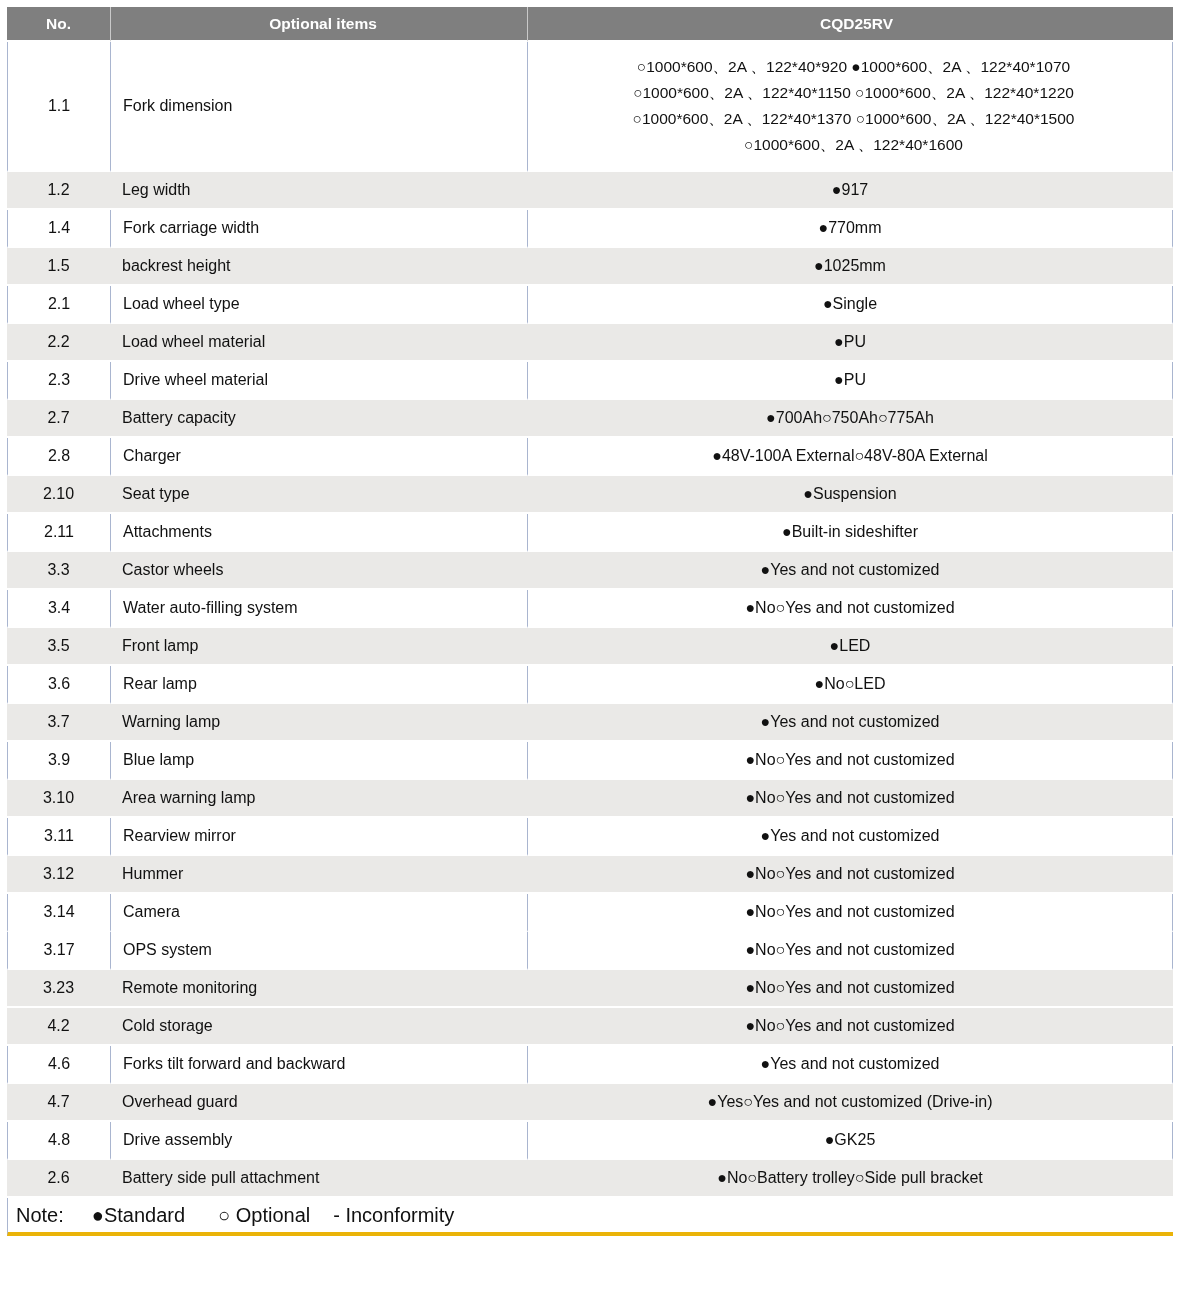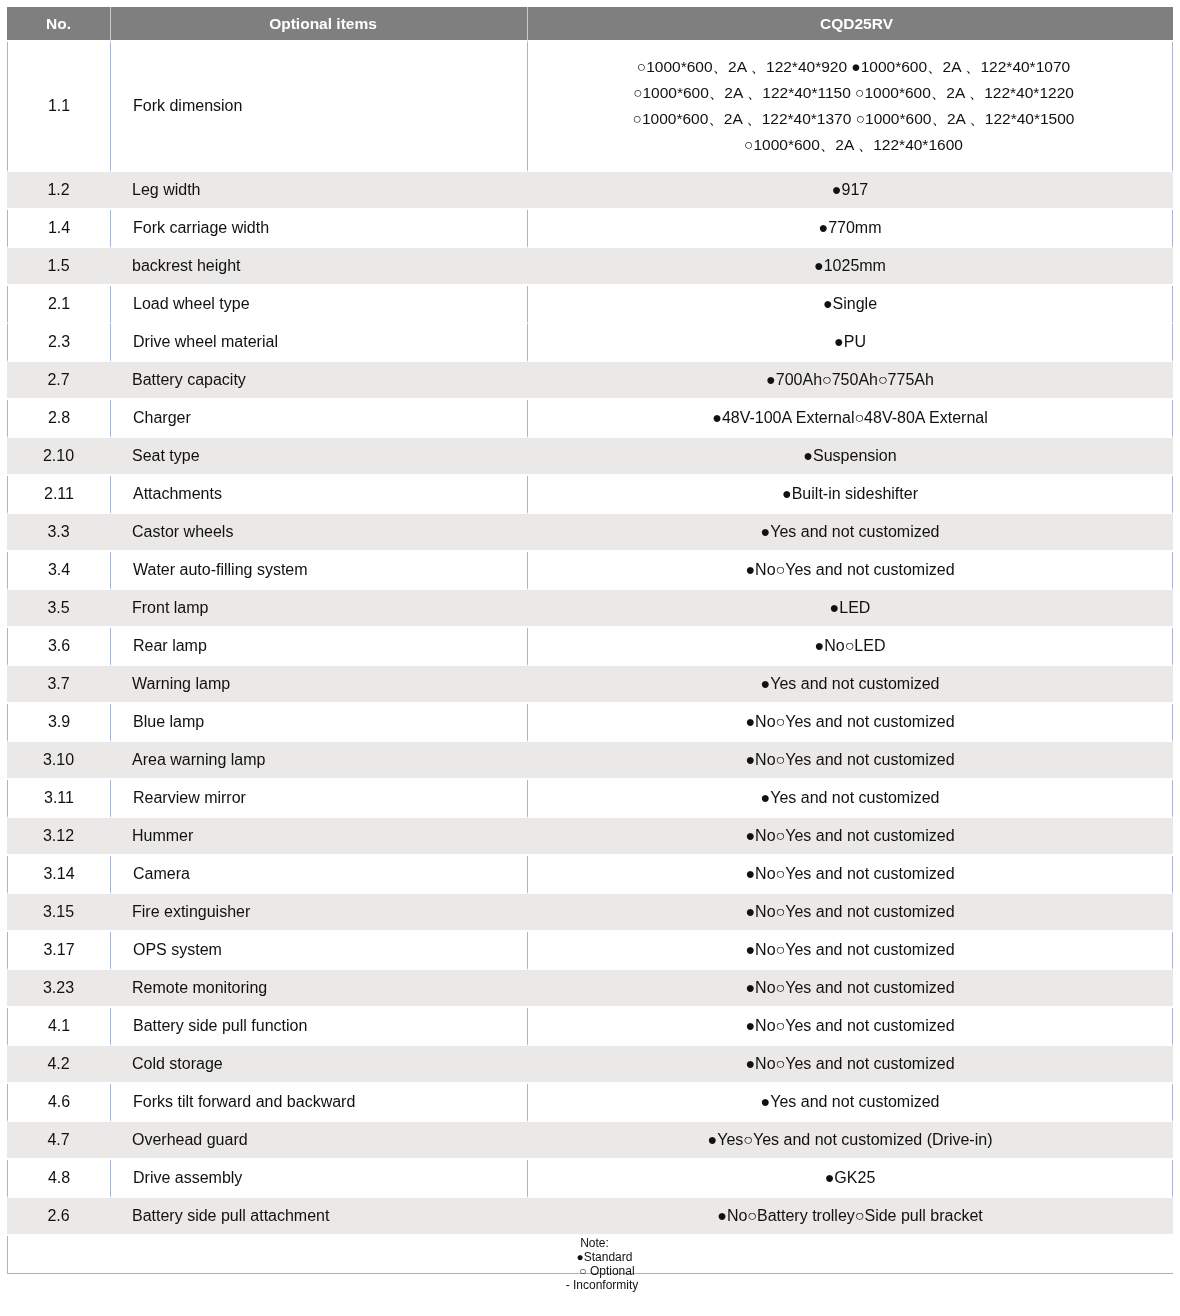--- a/index.html
+++ b/index.html
@@ -51,21 +51,21 @@
     height: 36px;
     padding: 0;
     font-size: 16px;
     vertical-align: middle;
     border-bottom: 2px solid #ffffff;
     background: #ffffff;
   }
   tbody tr.shaded td { background: #eae9e7; margin-top: 16px; }
 
   tbody td.no    { text-align: center; }
-  tbody td.item  { text-align: left; padding-left: 22px; }
+  tbody td.item  { text-align: left; padding-left: 12px; }
   tbody td.value { text-align: center; }
 
   
   tbody tr.plain td.no    { border-left: 1px solid #a9b5cf; }
   tbody tr.plain td.item  { border-left: 1px solid #a9b5cf; }
   tbody tr.plain td.value { border-left: 1px solid #a9b5cf; border-right: 1px solid #a9b5cf; }
 
   tbody tr.tall td { height: 128px; }
   tbody tr.tall td.value {
     white-space: pre-line;
@@ -73,25 +73,24 @@
     font-size: 15.5px;
     padding-left: 7px;
   }
 
   .note-row {
     width: 1166px;
     box-sizing: border-box;
     height: 38px;
     display: flex;
     align-items: center;
-    font-size: 12px;
+    font-size: 20px;
     background: #ffffff;
     border-left: 1px solid #a9b5cf;
-    border-bottom: 1px solid #eab308;
-    flex-direction: column;
+    border-bottom: 4px solid #eab308;
   }
   .note-label        { margin-left: 8px; }
   .note-standard     { margin-left: 28px; }
   .note-optional     { margin-left: 33px; }
   .note-inconformity { margin-left: 23px; }
 </style>
 </head>
 <body>
 
 <div class="page">
@@ -131,20 +130,25 @@
         <tr class="shaded">
           <td class="no">1.5</td>
           <td class="item">backrest height</td>
           <td class="value">●1025mm</td>
         </tr>
         <tr class="plain">
           <td class="no">2.1</td>
           <td class="item">Load wheel type</td>
           <td class="value">●Single</td>
         </tr>
+        <tr class="shaded">
+          <td class="no">2.2</td>
+          <td class="item">Load wheel material</td>
+          <td class="value">●PU</td>
+        </tr>
         <tr class="plain">
           <td class="no">2.3</td>
           <td class="item">Drive wheel material</td>
           <td class="value">●PU</td>
         </tr>
         <tr class="shaded">
           <td class="no">2.7</td>
           <td class="item">Battery capacity</td>
           <td class="value">●700Ah○750Ah○775Ah</td>
         </tr>
@@ -206,38 +210,28 @@
         <tr class="shaded">
           <td class="no">3.12</td>
           <td class="item">Hummer</td>
           <td class="value">●No○Yes and not customized</td>
         </tr>
         <tr class="plain">
           <td class="no">3.14</td>
           <td class="item">Camera</td>
           <td class="value">●No○Yes and not customized</td>
         </tr>
-        <tr class="shaded">
-          <td class="no">3.15</td>
-          <td class="item">Fire extinguisher</td>
-          <td class="value">●No○Yes and not customized</td>
-        </tr>
         <tr class="plain">
           <td class="no">3.17</td>
           <td class="item">OPS system</td>
           <td class="value">●No○Yes and not customized</td>
         </tr>
         <tr class="shaded">
           <td class="no">3.23</td>
           <td class="item">Remote monitoring</td>
-          <td class="value">●No○Yes and not customized</td>
-        </tr>
-        <tr class="plain">
-          <td class="no">4.1</td>
-          <td class="item">Battery side pull function</td>
           <td class="value">●No○Yes and not customized</td>
         </tr>
         <tr class="shaded">
           <td class="no">4.2</td>
           <td class="item">Cold storage</td>
           <td class="value">●No○Yes and not customized</td>
         </tr>
         <tr class="plain">
           <td class="no">4.6</td>
           <td class="item">Forks tilt forward and backward</td>

